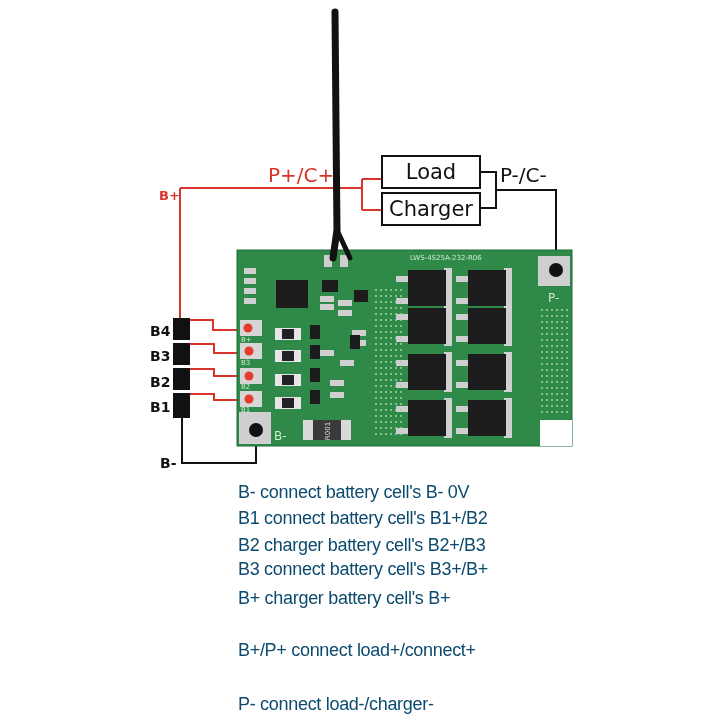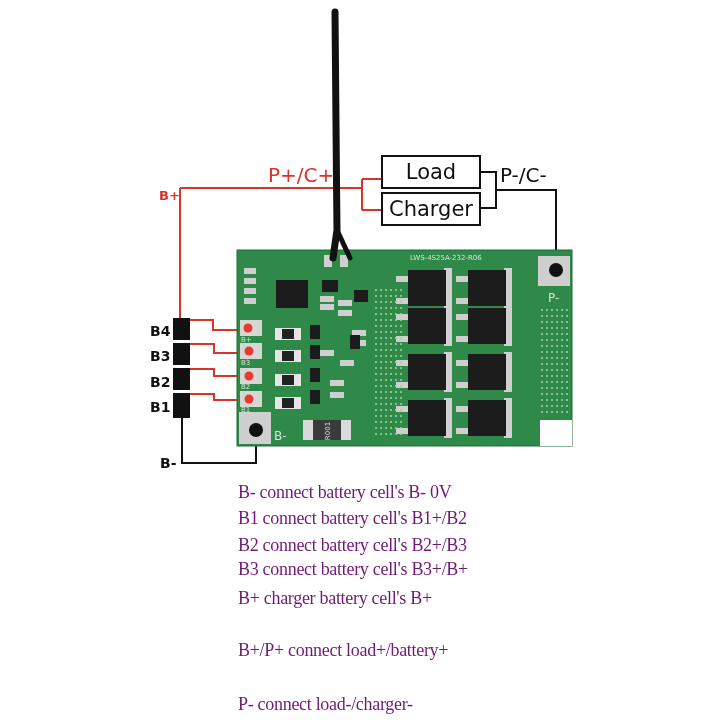--- a/index.html
+++ b/index.html
@@ -1,21 +1,21 @@
 <!DOCTYPE html>
 <html><head>
 <meta charset="utf-8">
 <style>
   html, body { margin: 0; padding: 0; background: #ffffff; }
   body { width: 720px; height: 720px; position: relative; overflow: hidden;
          font-family: "DejaVu Sans", "Liberation Sans", sans-serif; }
   svg.diagram { position: absolute; left: 0; top: 0; }
   .lbl { font-family: "DejaVu Sans", sans-serif; }
-  .desc { position: absolute; left: 238px; font-size: 18px; color: #701a75;
-          font-family: Liberation Serif, serif; letter-spacing: -0.3px; white-space: nowrap; }
+  .desc { position: absolute; left: 238px; font-size: 18px; color: #0c4a6e;
+          font-family: Liberation Sans, sans-serif; letter-spacing: -0.3px; white-space: nowrap; }
 </style>
 </head>
 <body>
 
 <svg class="diagram" width="720" height="720" viewBox="0 0 720 720">
 
   <g fill="none" stroke="#d9342b" stroke-width="2">
     <path d="M180 188 H360 M180 188 V320"></path>
     <path d="M360 188 H360 M358 188 H361 M361 188"></path>
     <path d="M360 188 M362 179 V210 M362 179 H382 M362 210 H382"></path>
@@ -425,17 +425,17 @@
     <rect x="173" y="393" width="17" height="25" fill="#111"></rect>
   </g>
   <text x="150" y="336" font-size="14" font-weight="bold" fill="#111" class="lbl">B4</text>
   <text x="150" y="361" font-size="14" font-weight="bold" fill="#111" class="lbl">B3</text>
   <text x="150" y="387" font-size="14" font-weight="bold" fill="#111" class="lbl">B2</text>
   <text x="150" y="412" font-size="14" font-weight="bold" fill="#111" class="lbl">B1</text>
 </svg>
 
 <div class="desc" style="top:482px">B- connect battery cell's B- 0V</div>
 <div class="desc" style="top:508px">B1 connect battery cell's B1+/B2</div>
-<div class="desc" style="top:535px">B2 connect battery cell's B2+/B3</div>
+<div class="desc" style="top:535px">B2 charger battery cell's B2+/B3</div>
 <div class="desc" style="top:559px">B3 connect battery cell's B3+/B+</div>
 <div class="desc" style="top:588px">B+ charger battery cell's B+</div>
-<div class="desc" style="top:640px">B+/P+ connect load+/battery+</div>
+<div class="desc" style="top:640px">B+/P+ connect load+/connect+</div>
 <div class="desc" style="top:694px">P- connect load-/charger-</div>
 
 </body></html>

